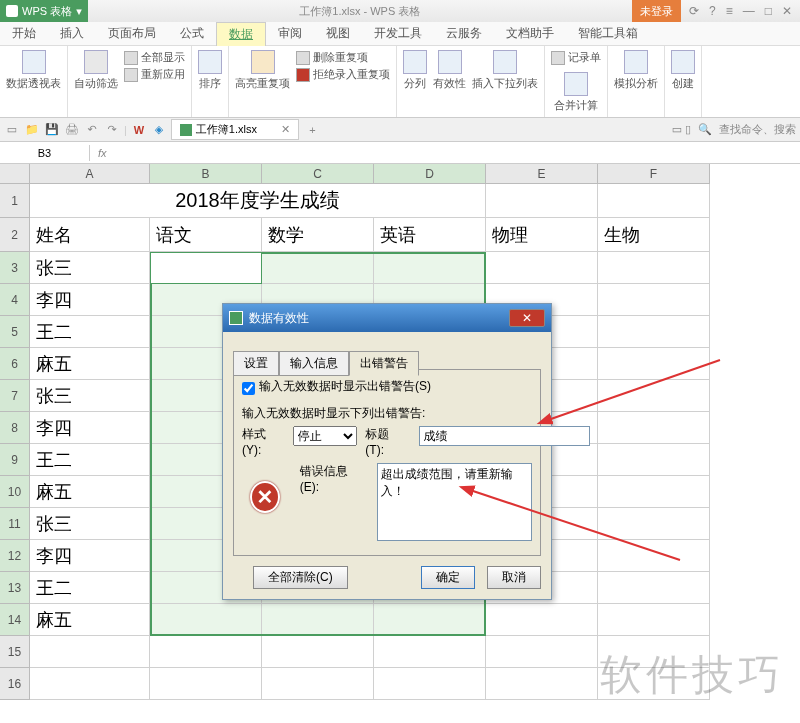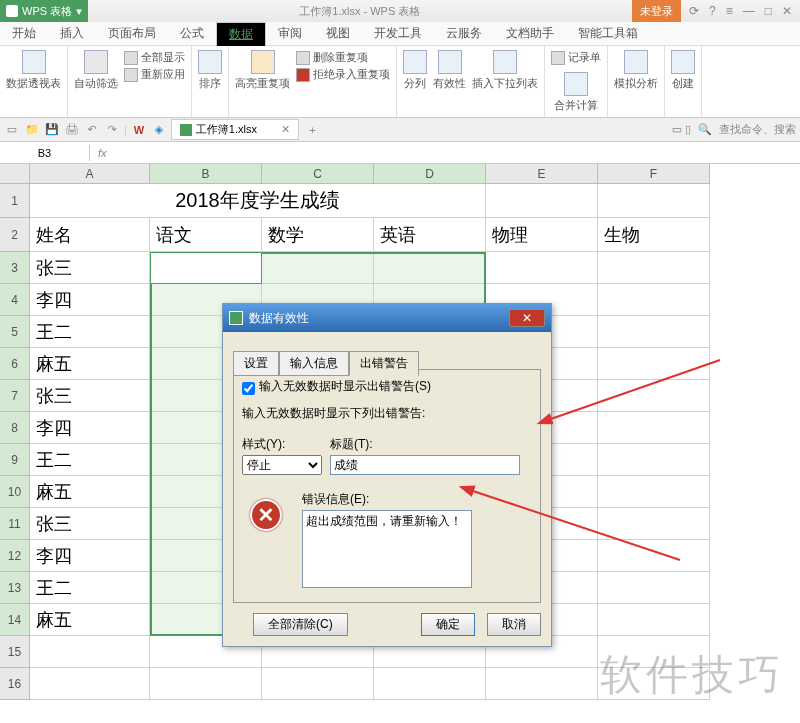--- a/index.html
+++ b/index.html
@@ -10,21 +10,21 @@
 .app-badge { background: #4a9c5f; color: #fff; padding: 2px 6px; font-size: 11px; display: flex; align-items: center; height: 22px; }
 .app-badge-icon { width: 12px; height: 12px; background: #fff; margin-right: 4px; border-radius: 2px; }
 .title-text { flex: 1; text-align: center; color: #888; }
 .login-btn { background: #e67e3c; color: #fff; padding: 2px 8px; font-size: 11px; height: 22px; display: flex; align-items: center; }
 .win-icons { display: flex; gap: 10px; padding: 0 8px; color: #888; }
 .win-icons span { cursor: pointer; font-size: 12px; }
 
 
 .menubar { height: 24px; background: #f9f9f9; display: flex; align-items: center; font-size: 12px; border-bottom: 1px solid #ddd; }
 .menu-item { padding: 3px 12px; color: #555; cursor: pointer; }
-.menu-item.active { background: #000000; color: #4a9c5f; border: 1px solid #ccc; border-bottom: none; text-decoration: underline; }
+.menu-item.active { background: #fef9c3; color: #4a9c5f; border: 1px solid #ccc; border-bottom: none; text-decoration: underline; }
 
 
 .ribbon { height: 72px; background: #fff; border-bottom: 1px solid #ccc; display: flex; font-size: 11px; color: #555; }
 .ribbon-group { border-right: 1px solid #e0e0e0; padding: 4px 6px; display: flex; flex-direction: column; align-items: center; justify-content: space-between; }
 .ribbon-big { display: flex; flex-direction: column; align-items: center; gap: 2px; cursor: pointer; }
 .ribbon-icon { width: 24px; height: 24px; border: 1px solid #aac; background: #e8f0f8; }
 .ribbon-small { display: flex; flex-direction: column; gap: 2px; font-size: 11px; }
 .ribbon-small-item { display: flex; align-items: center; gap: 3px; cursor: pointer; }
 .small-icon { width: 14px; height: 14px; background: #ddd; border: 1px solid #aaa; display: inline-block; }
 
@@ -62,21 +62,21 @@
 .dialog-close { margin-left: auto; background: #c0392b; color: #fff; width: 36px; height: 18px; border-radius: 2px; text-align: center; font-size: 12px; line-height: 16px; cursor: pointer; border: 1px solid #888; }
 .dialog-body { padding: 8px 10px 10px; font-size: 12px; }
 .dlg-tabs { display: flex; margin-bottom: 4px; }
 .dlg-tab { padding: 3px 10px; border: 1px solid #999; background: #f0f0f0; cursor: pointer; font-size: 12px; position: relative; top: 11px; }
 .dlg-tab.active { background: #ece9d8; border-bottom-color: #ece9d8; }
 .dlg-panel { border: 1px solid #999; padding: 8px; background: #ece9d8; }
 .dlg-check { display: flex; align-items: flex-end; gap: 4px; margin-bottom: 10px; }
 .dlg-check input { width: 13px; height: 13px; }
 .dlg-fieldset-label { margin-bottom: 4px; }
 .dlg-row { display: flex; gap: 8px; margin-bottom: 6px; }
-.dlg-col { display: flex; flex-direction: column; gap: 2px; margin-top: 10px; }
+.dlg-col { display: flex; flex-direction: row; gap: 16px; }
 .dlg-select { width: 80px; height: 20px; font-size: 12px; }
 .dlg-input { width: 190px; height: 20px; border: 1px solid #7a96b0; padding: 1px 3px; font-size: 12px; }
 .dlg-textarea { width: 170px; height: 78px; border: 1px solid #7a96b0; padding: 2px 3px; font-size: 12px; resize: none; }
 .dlg-erricon { width: 32px; height: 32px; border-radius: 50%; background: #c0392b; color: #fff; display: flex; align-items: center; justify-content: center; font-size: 20px; font-weight: bold; margin: 18px 12px 0 8px; border: 2px solid #fff; box-shadow: 0 0 2px #800; }
 .dlg-footer { display: flex; gap: 12px; margin-top: 10px; align-items: flex-start; margin-left: 20px; }
 .dlg-btn { padding: 2px 14px; font-size: 12px; border: 1px solid #888; background: linear-gradient(#fefefe,#ddd); cursor: pointer; }
 .dlg-btn.primary { border-color: #3a7ac0; }
 
 
 .watermark { position: absolute; right: 16px; bottom: 20px; font-size: 42px; color: rgba(0,0,0,.22); letter-spacing: 4px; pointer-events: none; }

